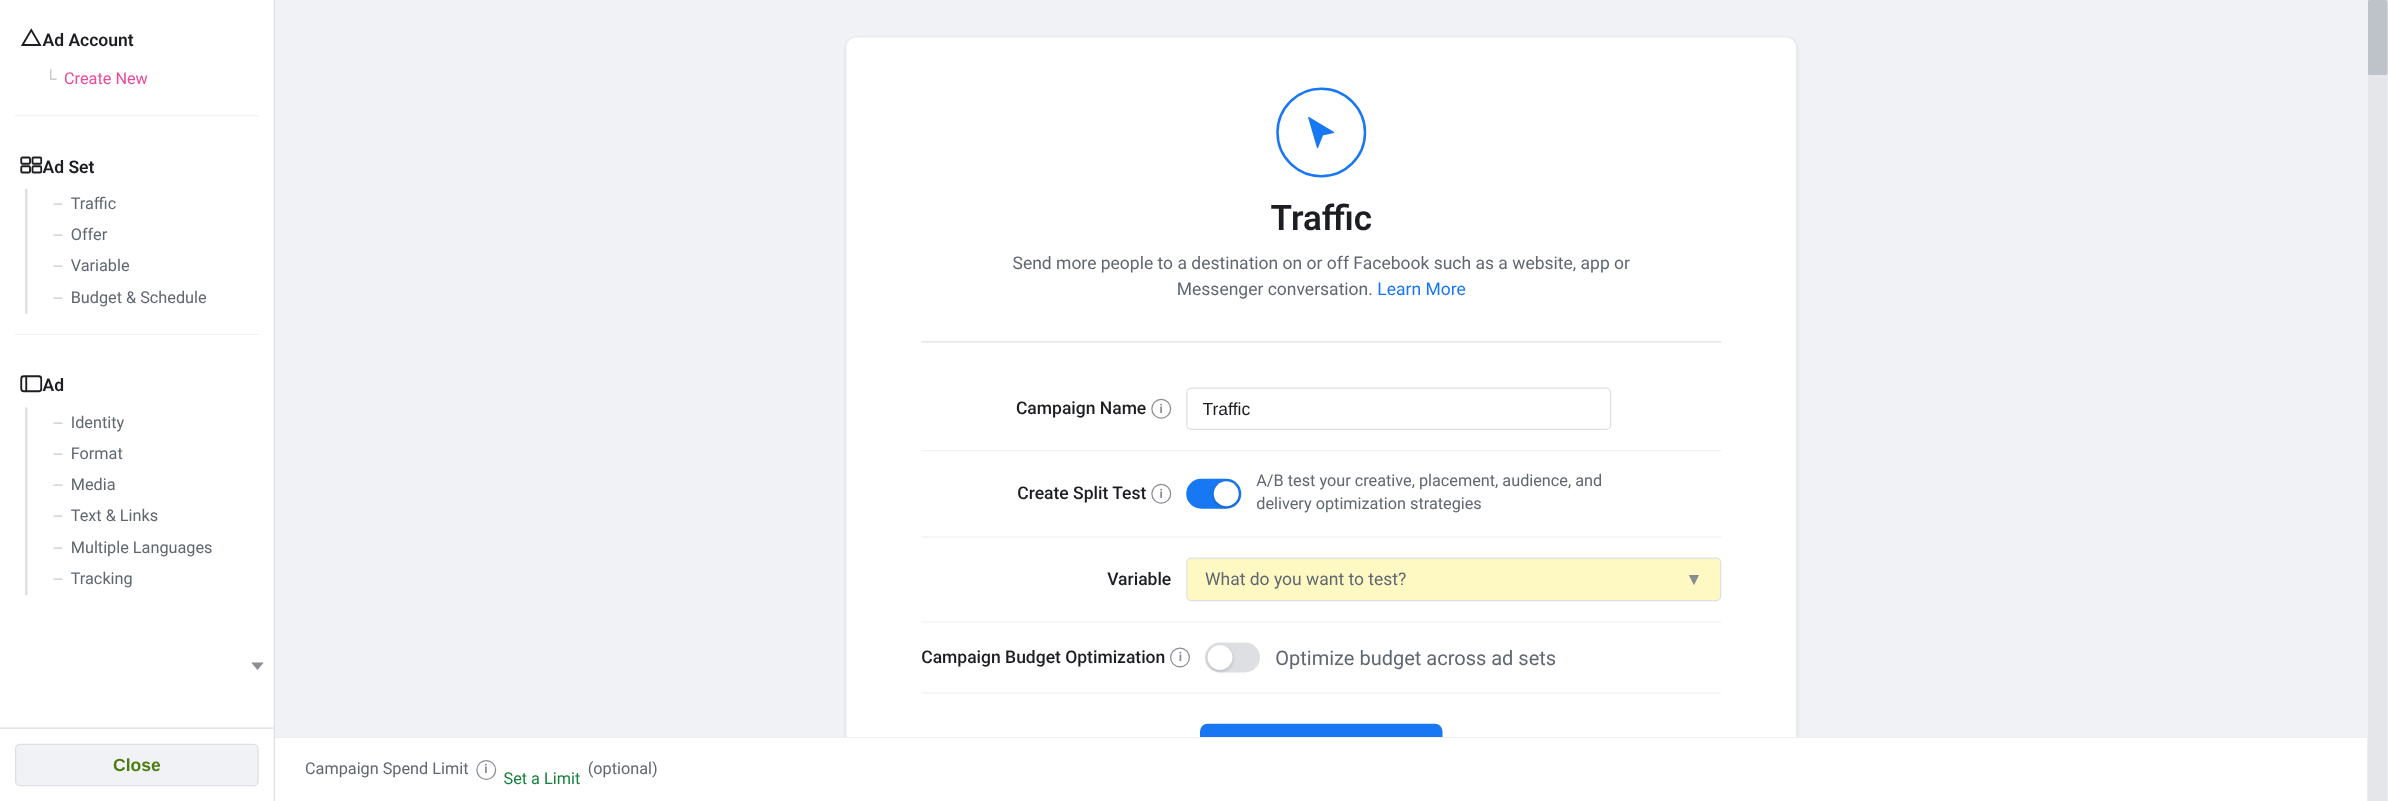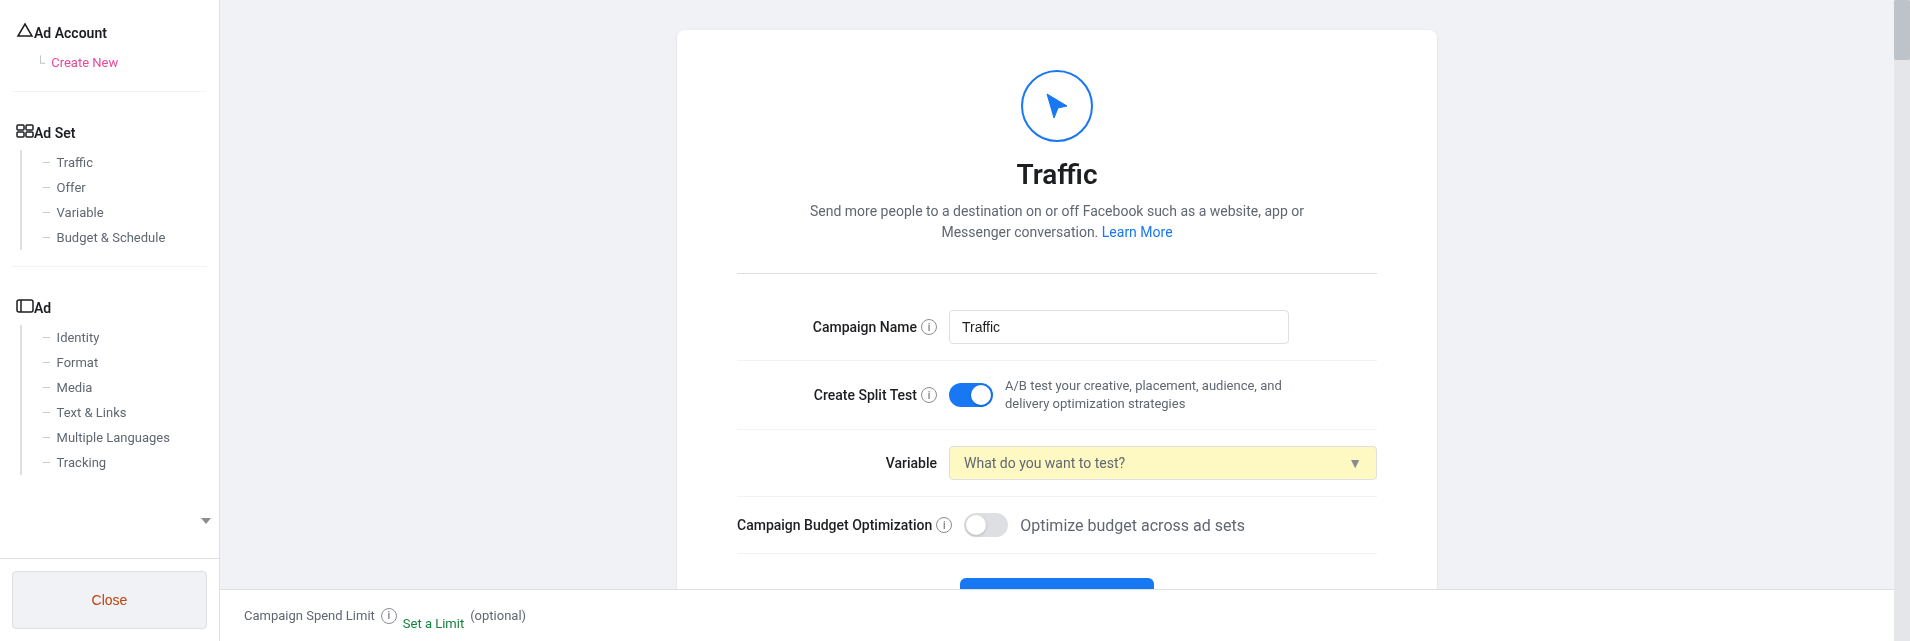--- a/index.html
+++ b/index.html
@@ -73,28 +73,28 @@
       background: #f0f2f5;
       margin: 8px 12px;
     }
     .close-btn-wrapper {
       margin-top: auto;
       padding: 12px;
       border-top: 1px solid #dddfe2;
     }
     .close-btn {
       width: 100%;
-      padding: 20px;
+      padding: 8px;
       background: #f0f2f5;
       border: 1px solid #dddfe2;
       border-radius: 4px;
       cursor: pointer;
       font-size: 14px;
-      font-weight: 400;
-      color: #c2410c;
+      font-weight: 700;
+      color: #4d7c0f;
     }
     .scroll-arrow {
       width: 0;
       height: 0;
       border-left: 5px solid transparent;
       border-right: 5px solid transparent;
       border-top: 6px solid #8a8d91;
       cursor: pointer;
     }
 

